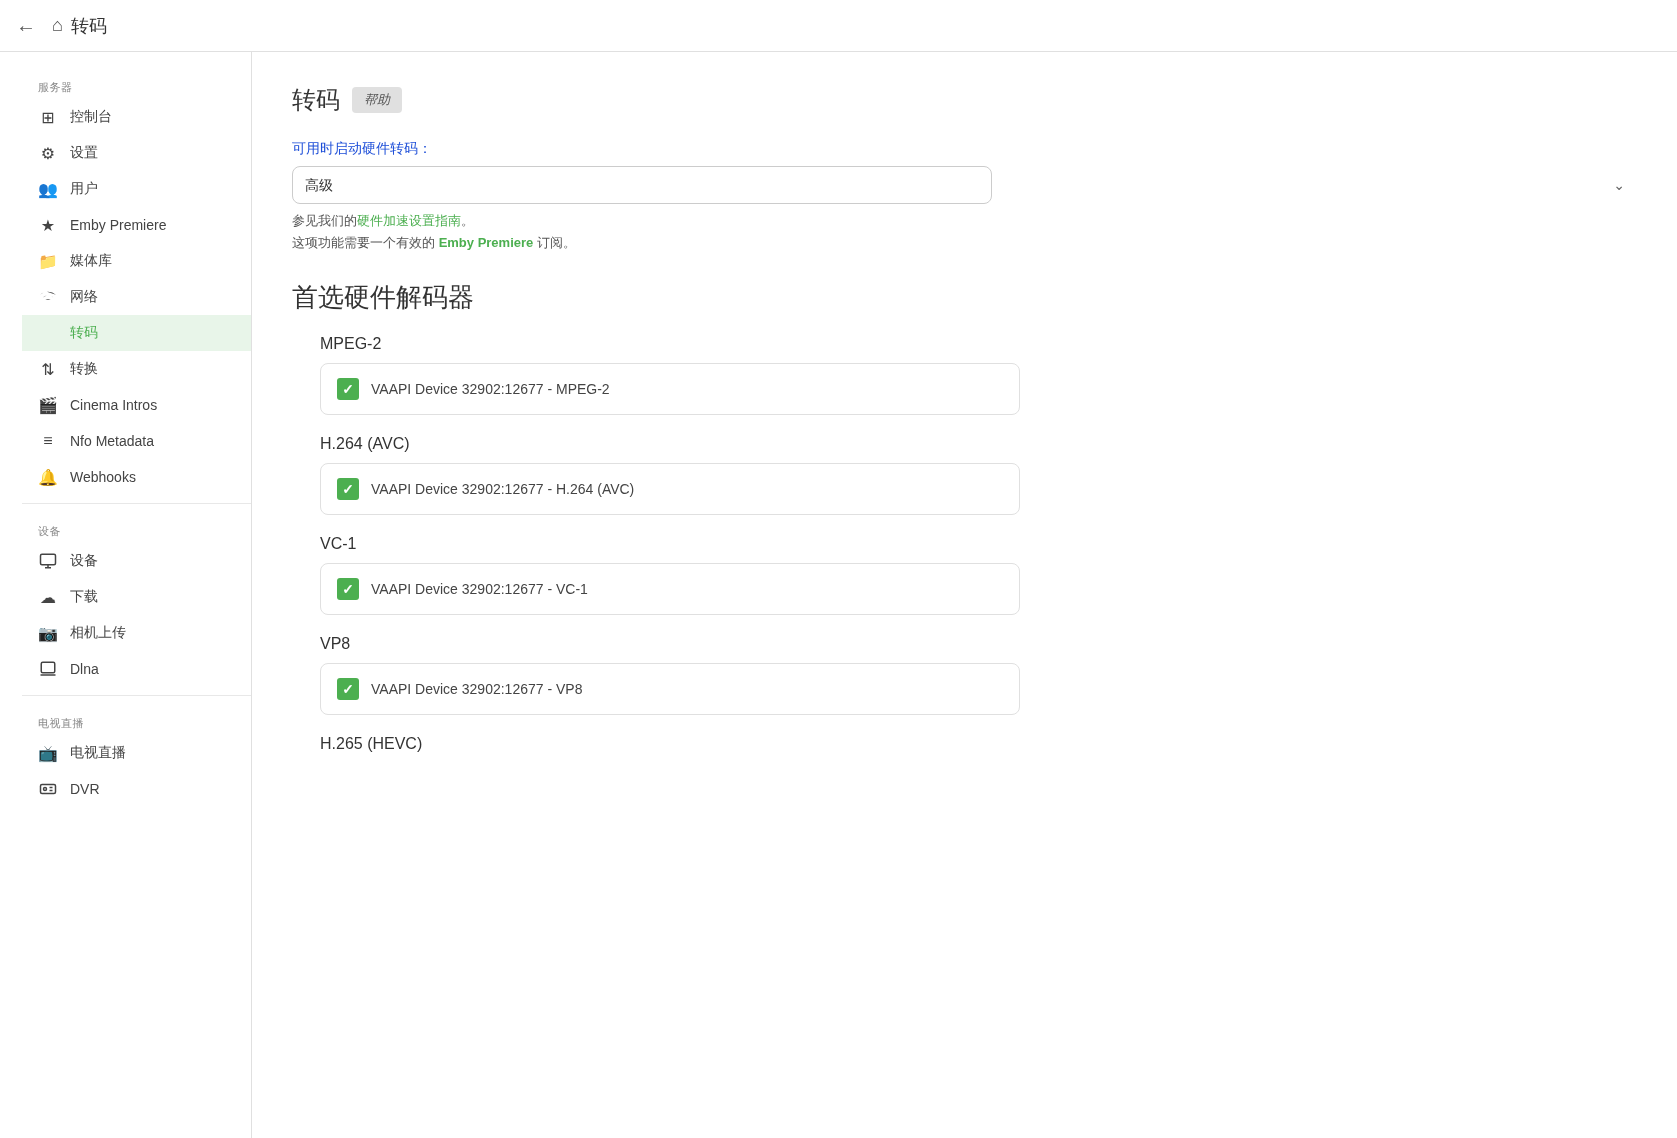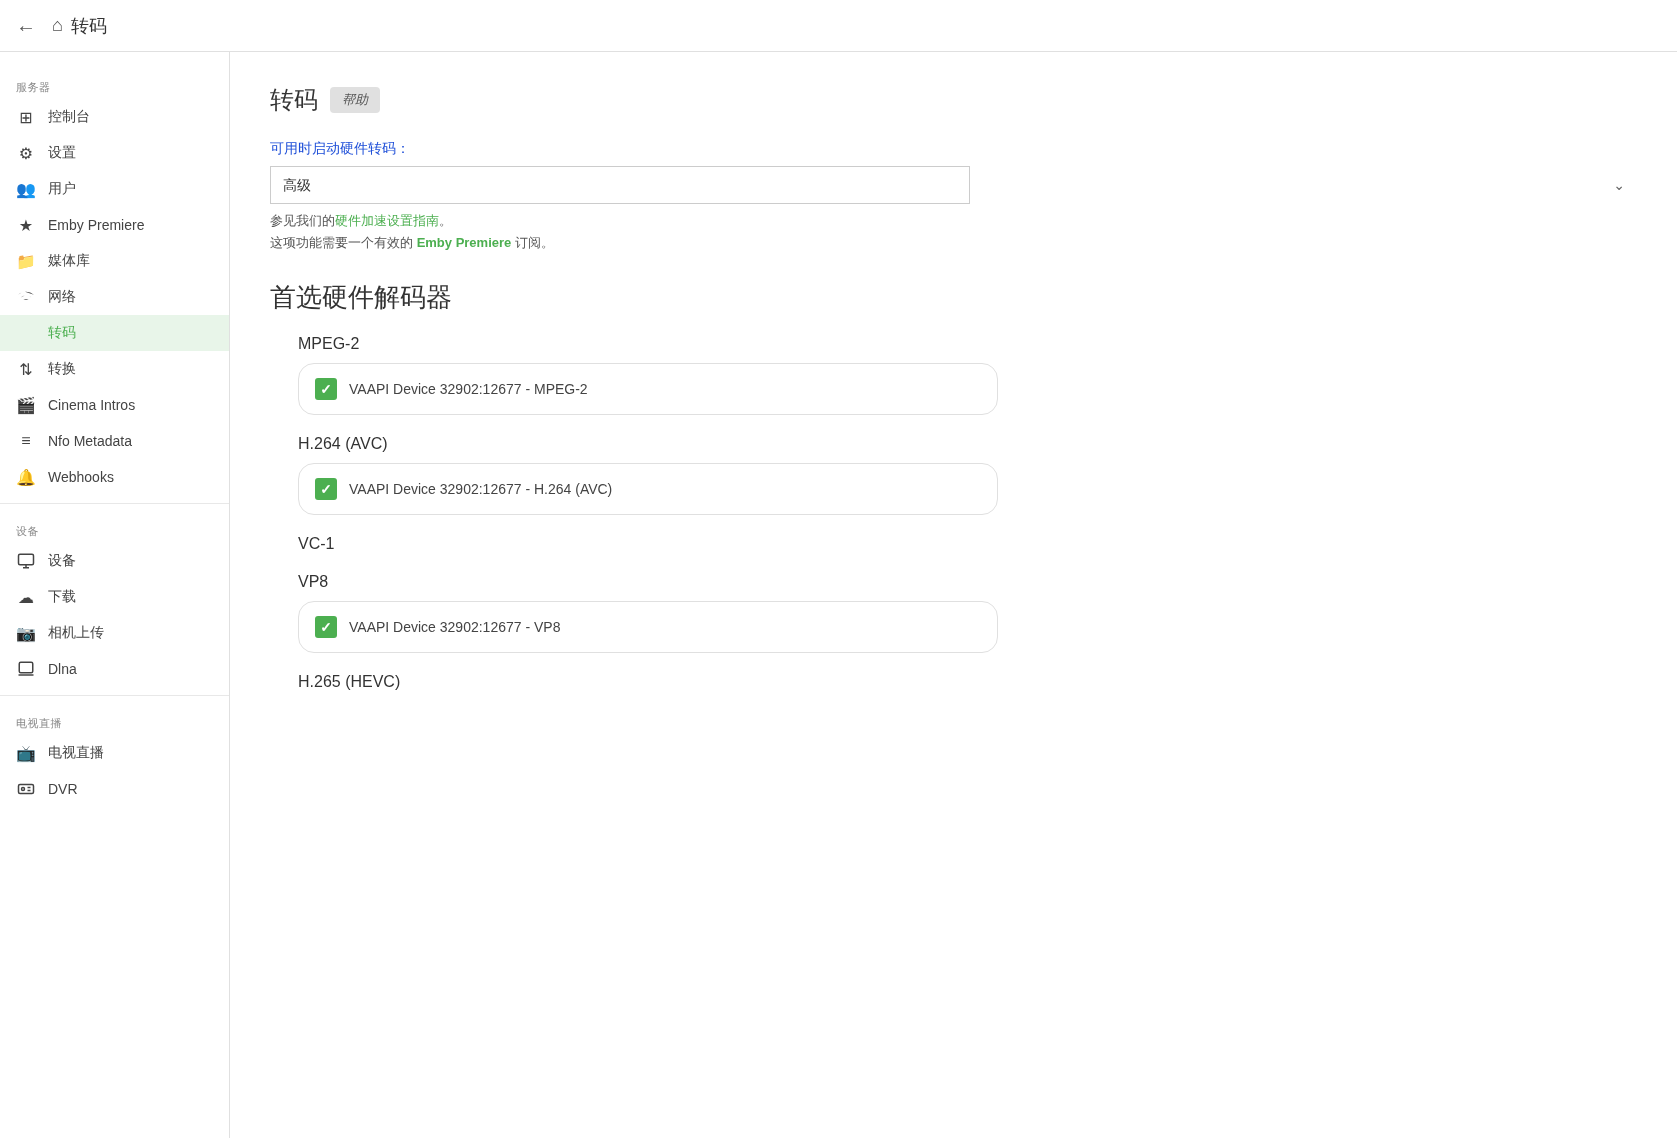--- a/index.html
+++ b/index.html
@@ -31,20 +31,21 @@
       font-size: 18px;
       color: #333;
       font-weight: 400;
     }
 
     
     .main-layout {
       display: flex;
       flex: 1;
       overflow: hidden;
+      padding-left: 22px;
     }
 
     
     .sidebar {
       width: 230px;
       border-right: 1px solid #e0e0e0;
       overflow-y: auto;
       flex-shrink: 0;
       padding: 16px 0;
       background: #fff;
@@ -125,21 +126,21 @@
     }
     .select-wrapper {
       position: relative;
       margin-bottom: 8px;
     }
     .select-wrapper select {
       width: 700px;
       max-width: 100%;
       padding: 10px 36px 10px 12px;
       border: 1px solid #ccc;
-      border-radius: 0;
+      border-radius: 8px;
       font-size: 14px;
       appearance: none;
       background: #fff;
       cursor: pointer;
       color: #333;
     }
     .select-arrow {
       position: absolute;
       right: 12px;
       top: 50%;
@@ -176,21 +177,21 @@
       margin-left: 28px;
     }
     .codec-label {
       font-size: 16px;
       font-weight: 500;
       color: #333;
       margin-bottom: 10px;
     }
     .codec-option {
       border: 1px solid #e0e0e0;
-      border-radius: 16px;
+      border-radius: 8px;
       padding: 14px 16px;
       display: flex;
       align-items: center;
       gap: 12px;
       background: #fff;
       width: 700px;
       max-width: 100%;
       cursor: pointer;
     }
     .checkbox-checked {
@@ -369,20 +370,24 @@
     <div class="codec-section">
       <div class="codec-label">H.264 (AVC)</div>
       <div class="codec-option">
         <div class="checkbox-checked"></div>
         <span class="codec-device-label">VAAPI Device 32902:12677 - H.264 (AVC)</span>
       </div>
     </div>
 
     <div class="codec-section">
       <div class="codec-label">VC-1</div>
+      <div class="codec-option">
+        <div class="checkbox-checked"></div>
+        <span class="codec-device-label">VAAPI Device 32902:12677 - VC-1</span>
+      </div>
     </div>
 
     <div class="codec-section">
       <div class="codec-label">VP8</div>
       <div class="codec-option">
         <div class="checkbox-checked"></div>
         <span class="codec-device-label">VAAPI Device 32902:12677 - VP8</span>
       </div>
     </div>
 

